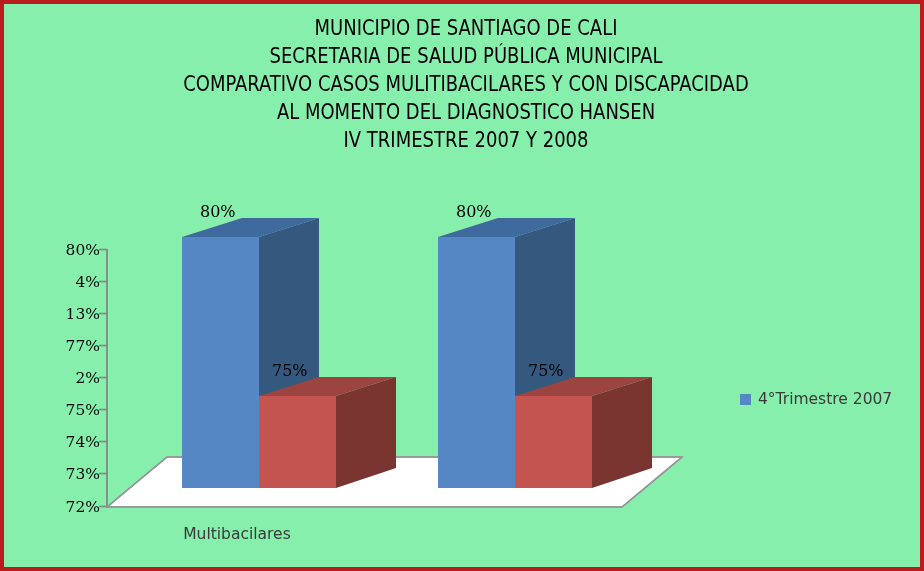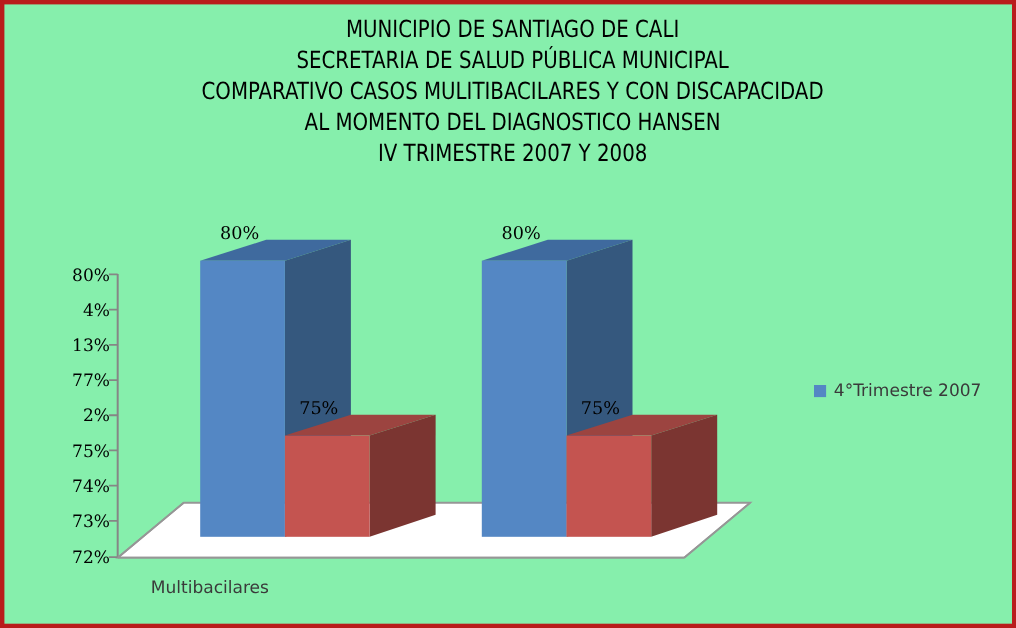--- a/index.html
+++ b/index.html
@@ -73,21 +73,21 @@
     height: 571px;
   }
 
   
   .cat-label {
     position: absolute;
     top: 521px;
     font-family: "DejaVu Sans", "Liberation Sans", sans-serif;
     font-size: 15.5px;
     color: #3a3a3a;
-    text-align: left;
+    text-align: center;
     white-space: nowrap;
   }
 
   
   .data-label {
     position: absolute;
     font-family: "DejaVu Serif", "Liberation Serif", serif;
     font-size: 16px;
     color: #000000;
     white-space: nowrap;
@@ -98,20 +98,21 @@
     position: absolute;
     left: 736px;
     top: 340px;
     width: 180px;
   }
   .legend-row {
     display: flex;
     align-items: center;
     height: 22px;
     margin-bottom: 22px;
+    margin-top: 44px;
   }
   .legend-swatch {
     width: 11px;
     height: 11px;
     flex: 0 0 11px;
     margin-right: 7px;
   }
   .legend-text {
     font-family: "DejaVu Sans", "Liberation Sans", sans-serif;
     font-size: 15.5px;

